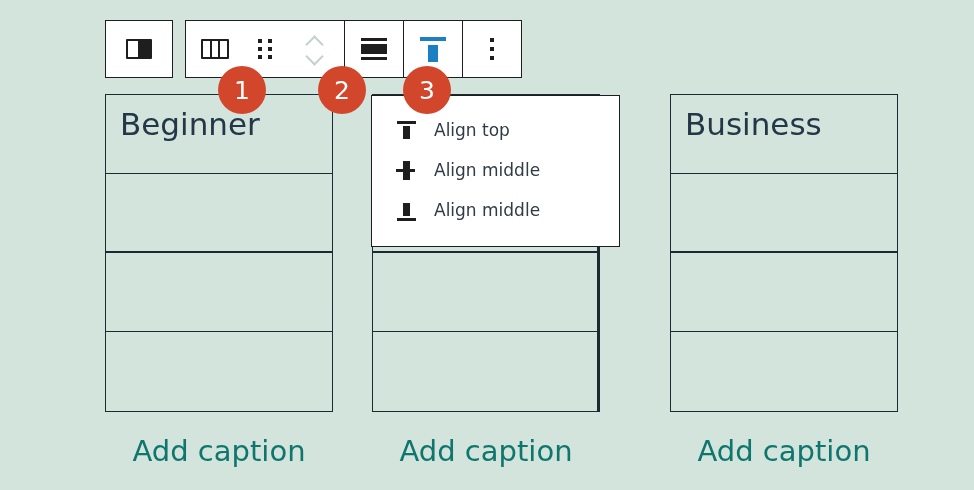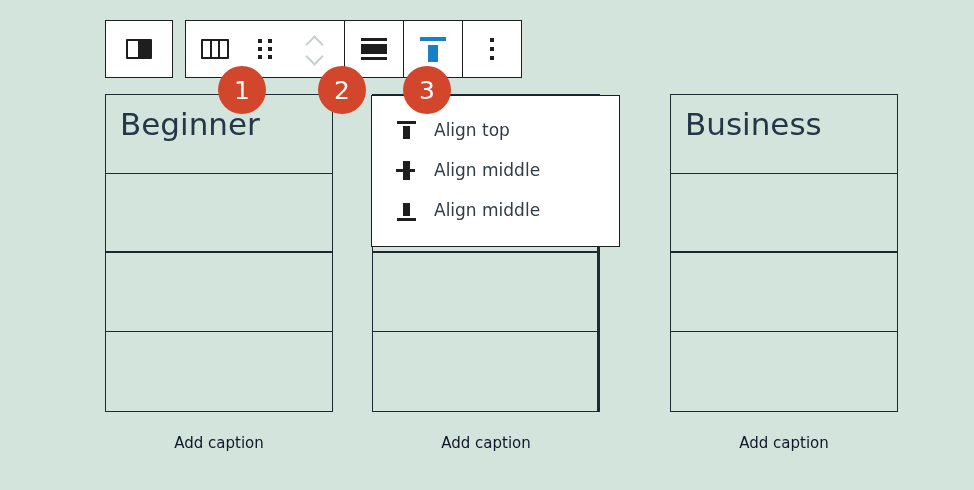--- a/index.html
+++ b/index.html
@@ -174,22 +174,22 @@
   .col .row.thick { border-bottom-width: 2px; }
   .col .row:last-child { border-bottom: none; }
   .cell-text {
     font-size: 31px;
     color: #243746;
     font-family: "DejaVu Sans", "Liberation Sans", sans-serif;
     line-height: 1.25;
   }
   .caption {
     text-align: center;
-    color: #0f172a;
-    font-size: 15px;
+    color: #0f766e;
+    font-size: 29px;
     margin-top: 22px;
     font-family: "DejaVu Sans", "Liberation Sans", sans-serif;
   }
   .col.selected .tbl { border-right-width: 3px; }
 
   
   .menu {
     position: absolute;
     left: 371px;
     top: 95px;

